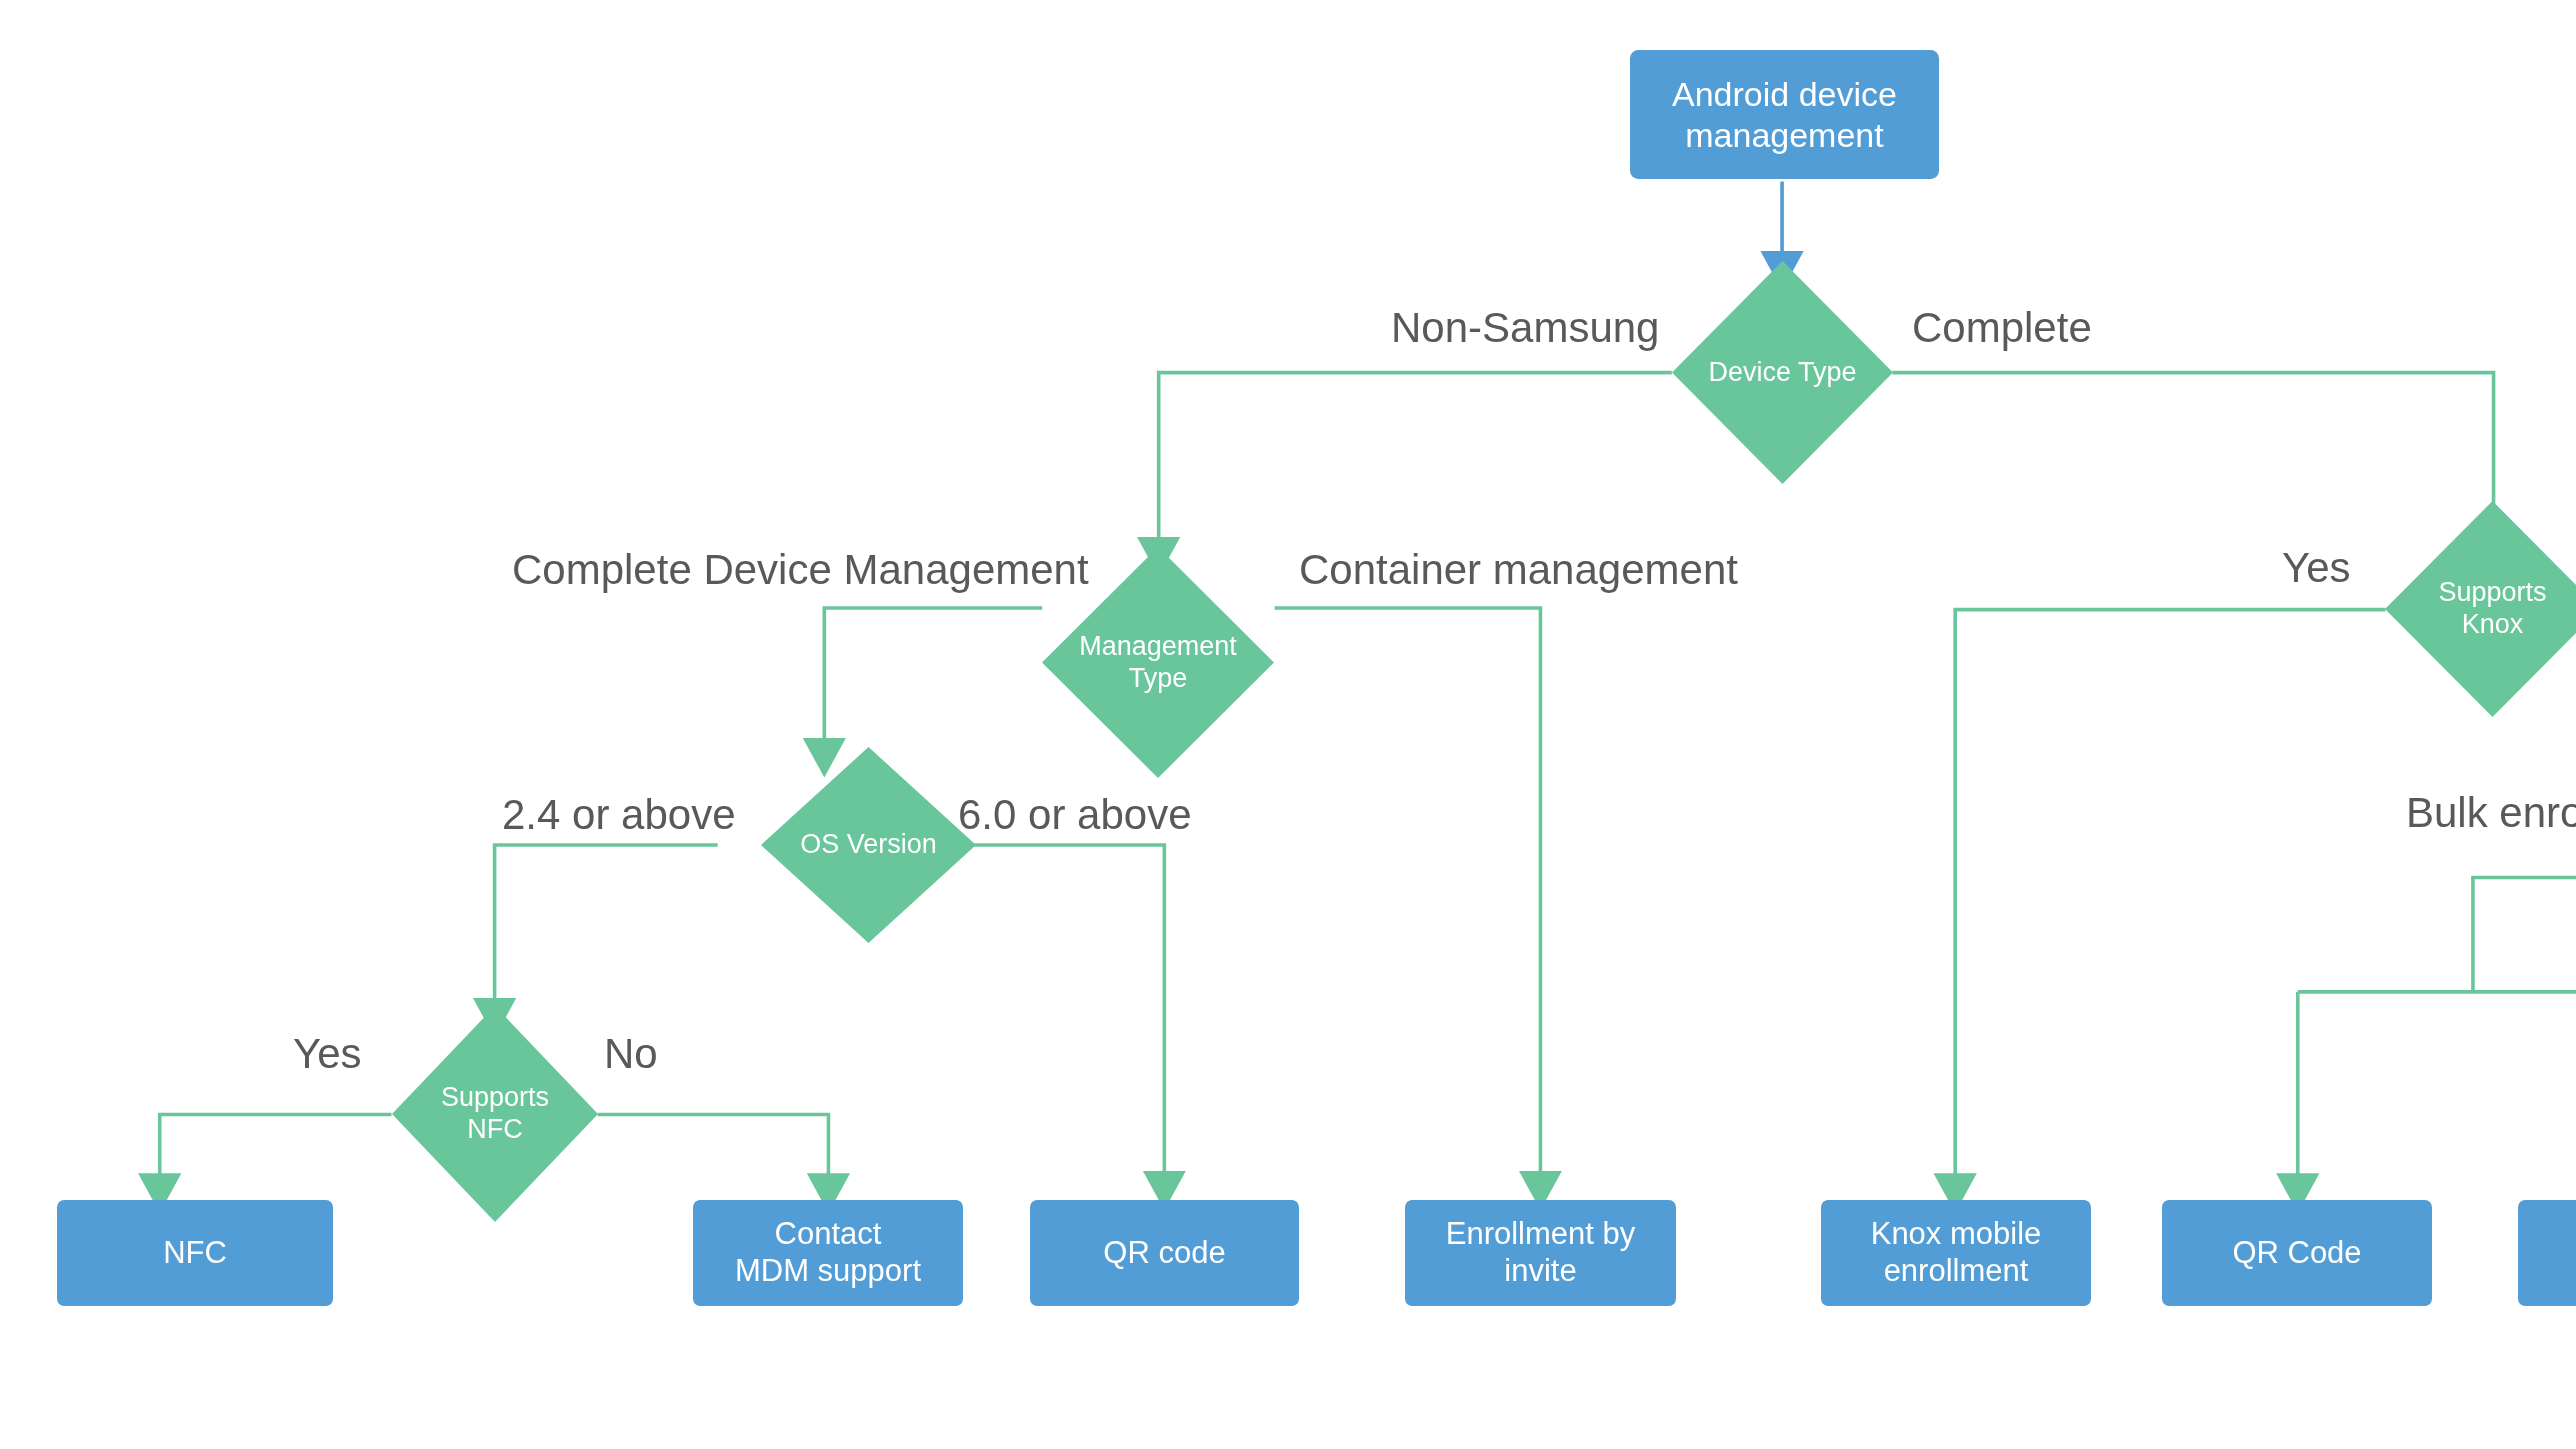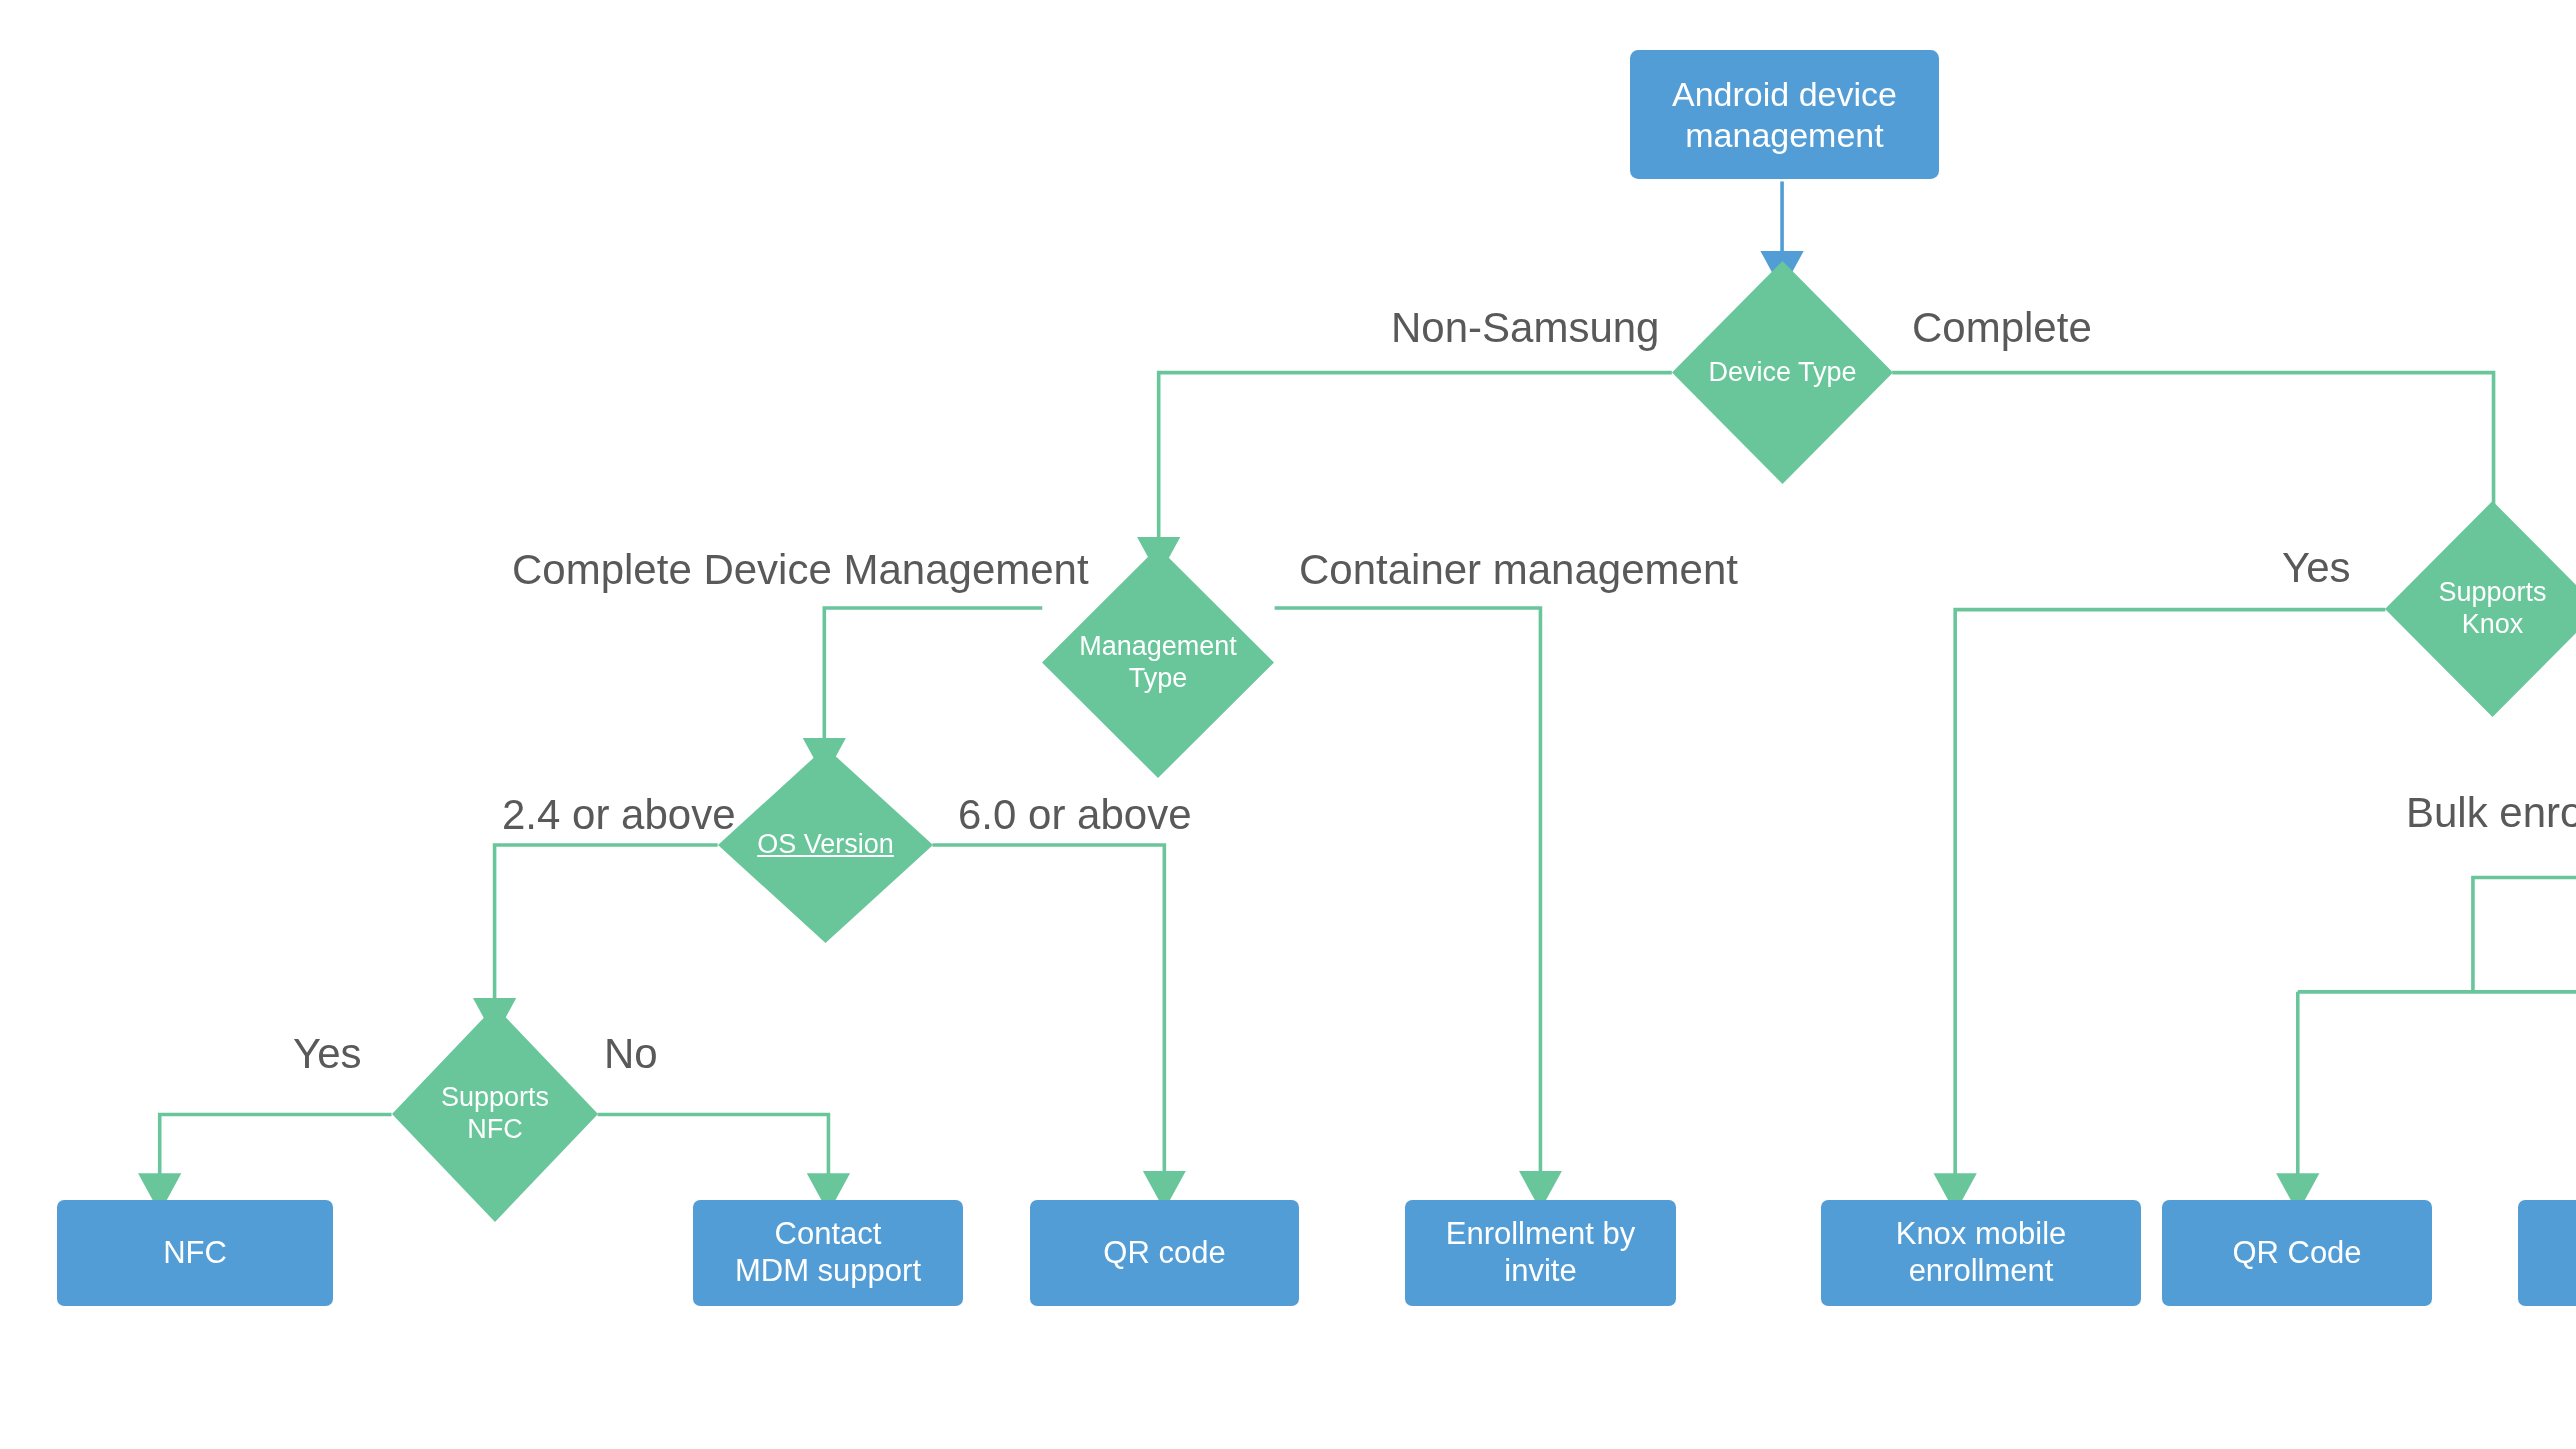--- a/index.html
+++ b/index.html
@@ -78,21 +78,21 @@
   <div class="node decision" style="left:1672px;top:261px;width:221px;height:223px;">
     <span class="dshape"></span>
     <span class="dlabel">Device Type</span>
   </div>
 
   <div class="node decision" style="left:1042px;top:547px;width:232px;height:231px;">
     <span class="dshape"></span>
     <span class="dlabel">Management<br>Type</span>
   </div>
 
-  <div class="node decision" style="left:718px;top:747px;width:215px;height:196px;text-decoration:underline;">
+  <div class="node decision" style="left:761px;top:747px;width:215px;height:196px;">
     <span class="dshape"></span>
     <span class="dlabel">OS Version</span>
   </div>
 
   <div class="node decision" style="left:392px;top:1006px;width:206px;height:216px;">
     <span class="dshape"></span>
     <span class="dlabel">Supports<br>NFC</span>
   </div>
 
   <div class="node decision" style="left:2385px;top:501px;width:215px;height:216px;">
@@ -109,21 +109,21 @@
   </div>
 
   <div class="node proc" style="left:1030px;top:1200px;width:269px;height:106px;">
     <span>QR code</span>
   </div>
 
   <div class="node proc" style="left:1405px;top:1200px;width:271px;height:106px;">
     <span>Enrollment by<br>invite</span>
   </div>
 
-  <div class="node proc" style="left:1821px;top:1200px;width:320px;height:106px;">
+  <div class="node proc" style="left:1821px;top:1200px;width:270px;height:106px;">
     <span>Knox mobile<br>enrollment</span>
   </div>
 
   <div class="node proc" style="left:2162px;top:1200px;width:270px;height:106px;">
     <span>QR Code</span>
   </div>
 
   <div class="node proc" style="left:2518px;top:1200px;width:270px;height:106px;">
     
   </div>

